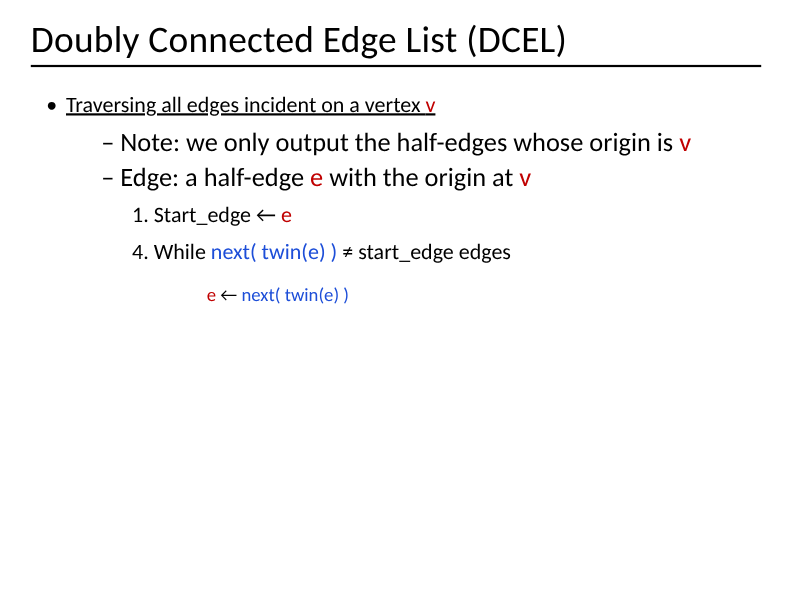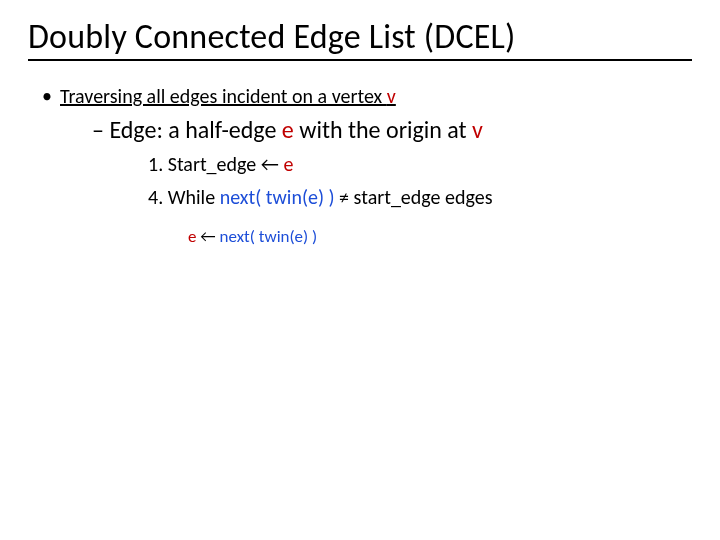--- a/index.html
+++ b/index.html
@@ -40,41 +40,44 @@
   .red { color: #c00000; }
   .lvl2 {
     font-size: 24px;
     margin: 4px 0 2px 64px;
     line-height: 1.15;
     text-indent: -18px;
     padding-left: 18px;
   }
   .lvl3 {
     font-size: 20px;
-    margin: 8px 0 0 120px;
+    margin: 8px 0 0 92px;
     line-height: 1.25;
   }
   .lvl4 {
     font-size: 17px;
     margin: 16px 0 0 160px;
     line-height: 1.25;
   }
   .blu { color: #1d4ed8; }
 </style>
 </head>
 <body>
 
 <div class="slide">
 
   <div class="title">Doubly Connected Edge List (DCEL)</div>
 
   <div class="lvl1">
     <span class="bullet">•</span><span>Traversing all edges incident on a vertex </span><span class="red">v</span>
   </div>
 
+  <div class="lvl2">
+    <span>– </span><span>Note: we only output the half-edges whose origin is </span><span class="red">v</span>
+  </div>
 
   <div class="lvl2">
     <span>– </span><span>Edge: a half-edge </span><span class="red">e</span><span> with the origin at </span><span class="red">v</span>
   </div>
 
   <div class="lvl3">
     <span>1.  Start_edge ← </span><span class="red">e</span>
   </div>
 
   <div class="lvl3">

